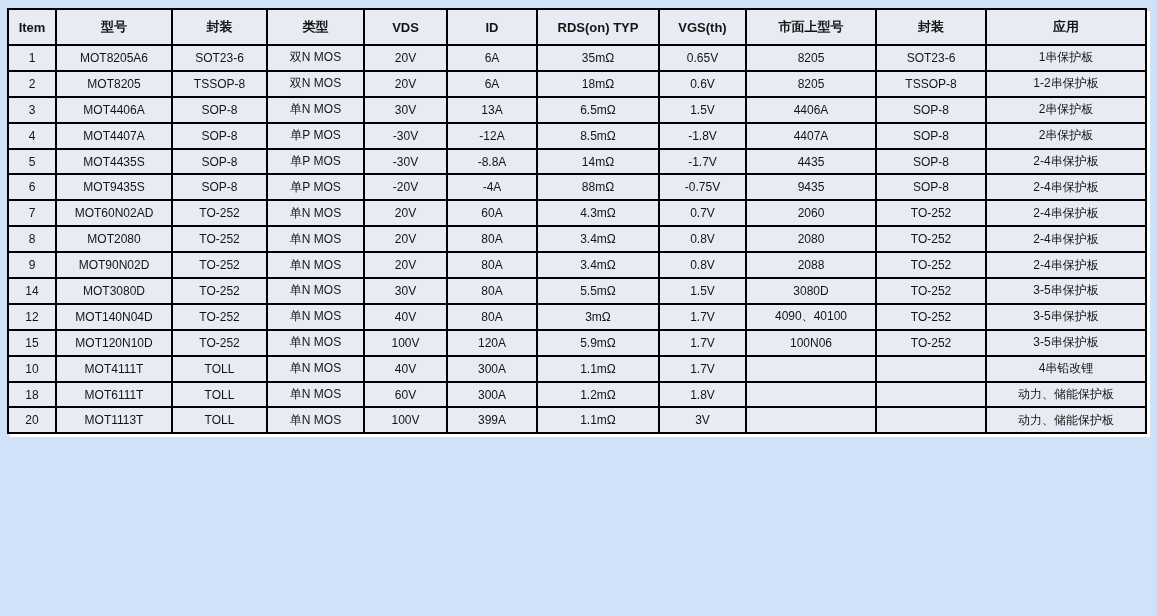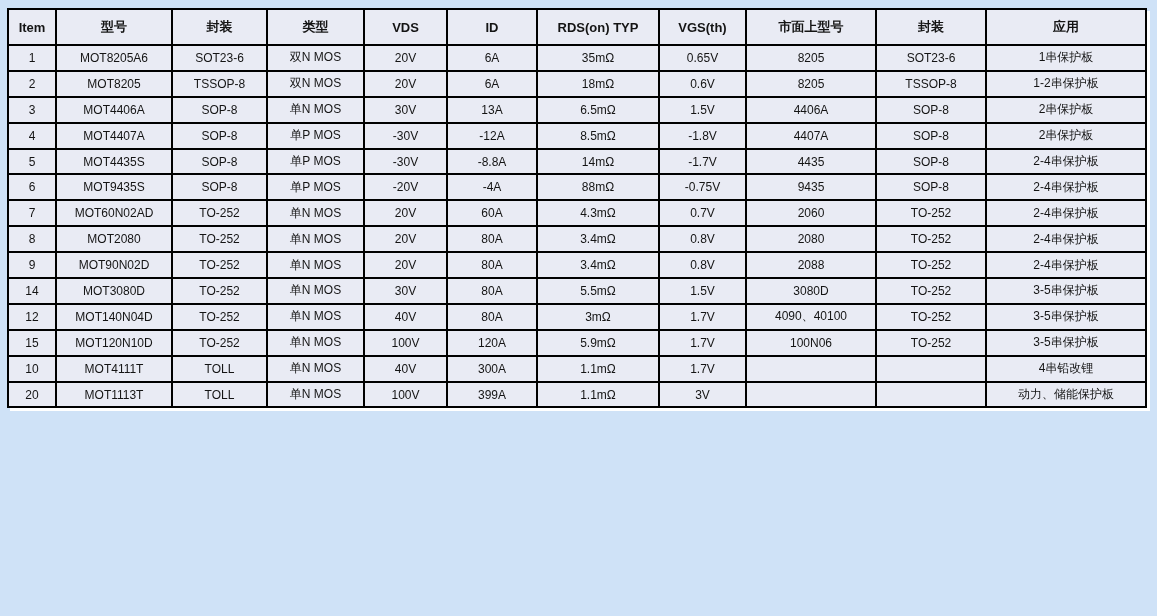--- a/index.html
+++ b/index.html
@@ -241,20 +241,33 @@
         <td>单N MOS</td>
         <td>40V</td>
         <td>300A</td>
         <td>1.1mΩ</td>
         <td>1.7V</td>
         <td></td>
         <td></td>
         <td>4串铅改锂</td>
       </tr>
       <tr>
+        <td>18</td>
+        <td>MOT6111T</td>
+        <td>TOLL</td>
+        <td>单N MOS</td>
+        <td>60V</td>
+        <td>300A</td>
+        <td>1.2mΩ</td>
+        <td>1.8V</td>
+        <td></td>
+        <td></td>
+        <td>动力、储能保护板</td>
+      </tr>
+      <tr>
         <td>20</td>
         <td>MOT1113T</td>
         <td>TOLL</td>
         <td>单N MOS</td>
         <td>100V</td>
         <td>399A</td>
         <td>1.1mΩ</td>
         <td>3V</td>
         <td></td>
         <td></td>

